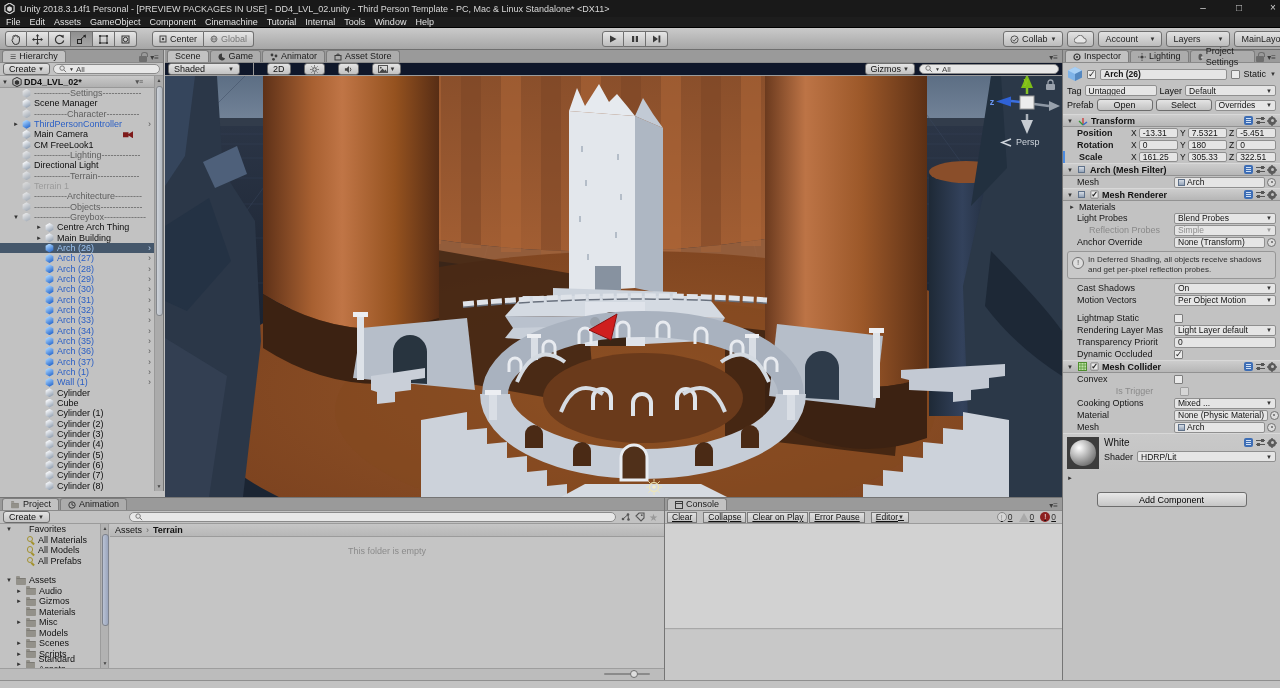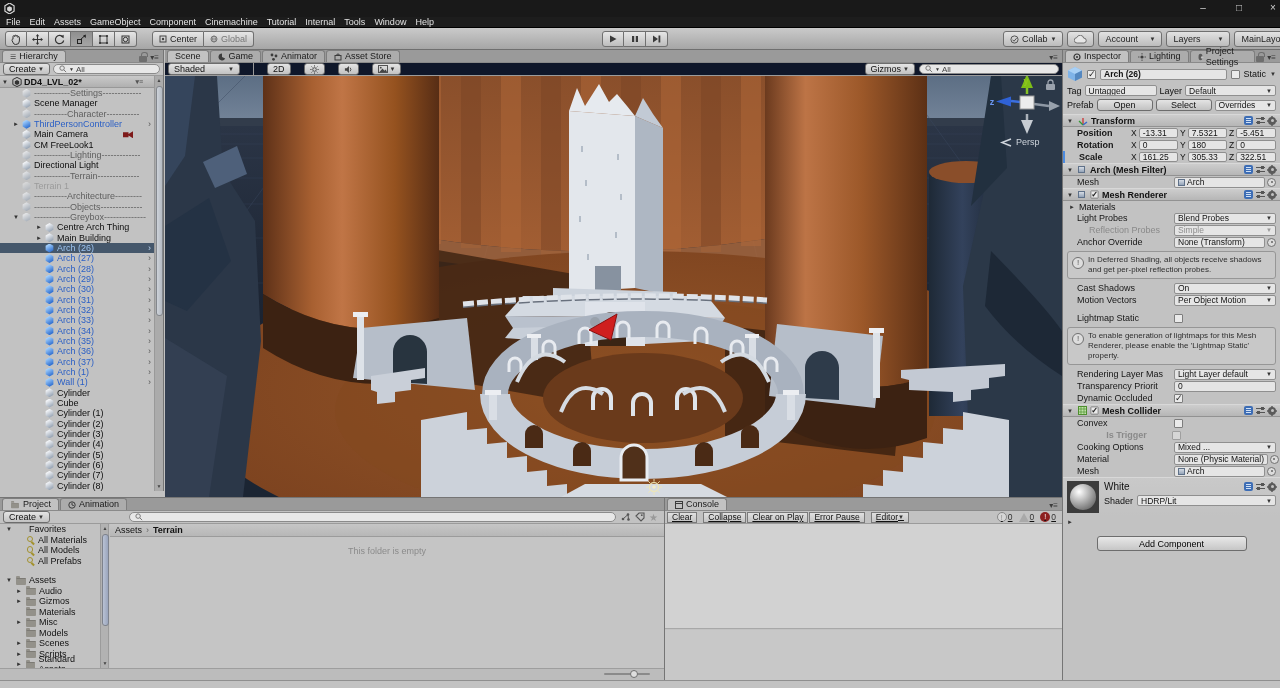--- a/index.html
+++ b/index.html
@@ -146,20 +146,21 @@
 </head>
 <body>
 
 <div id="app">
 
   <div id="titlebar">
     <svg width="11" height="11" viewBox="0 0 12 12">
         <polygon points="6,0 11,3 11,9 6,12 1,9 1,3" fill="none" stroke="#d8d8d8" stroke-width="1.3"></polygon>
         <polygon points="6,3.5 8.6,5 8.6,8 6,9.5 3.4,8 3.4,5" fill="#d8d8d8"></polygon>
       </svg>
+    <span class="title">Unity 2018.3.14f1 Personal - [PREVIEW PACKAGES IN USE] - DD4_LVL_02.unity - Third Person Template - PC, Mac &amp; Linux Standalone* &lt;DX11&gt;</span>
     <span class="winbtn" style="left:1186px;">–</span>
     <span class="winbtn" style="left:1222px;">□</span>
     <span class="winbtn" style="left:1256px;">×</span>
   </div>
 
   <div id="menubar">
     <span>File</span>
     <span>Edit</span>
     <span>Assets</span>
     <span>GameObject</span>
@@ -1096,21 +1097,20 @@
             <div class="fld pop">
               <span>Per Object Motion</span>
               <span class="car">▼</span>
             </div>
           </div>
         </div>
       <div class="irow" style="margin-top:6px;">
           <span class="lab">Lightmap Static</span>
           <span class="cb"></span>
         </div>
-      <div class="infobox"><span>To enable generation of lightmaps for this Mesh Renderer, please enable the 'Lightmap Static' property.</span></div>
       <div class="irow">
           <span class="lab">Rendering Layer Mas</span>
           <div class="val">
             <div class="fld pop">
               <span>Light Layer default</span>
               <span class="car">▼</span>
             </div>
           </div>
         </div>
       <div class="irow">
@@ -1139,21 +1139,21 @@
           <span>Mesh Collider</span>
           <span class="sp"></span>
           <span class="ic-book"></span>
           <span class="ic-preset"></span>
           <span class="ic-gear"></span>
         </div>
       <div class="irow">
           <span class="lab">Convex</span>
           <span class="cb"></span>
         </div>
-      <div class="irow" style="padding-left:20px;font-weight:bold;">
+      <div class="irow" style="padding-left:28px;">
           <span class="lab dis" style="flex:0 0 87px;">Is Trigger</span>
           <span class="cb" style="opacity:.5;"></span>
         </div>
       <div class="irow">
           <span class="lab">Cooking Options</span>
           <div class="val">
             <div class="fld pop">
               <span>Mixed ...</span>
               <span class="car">▼</span>
             </div>

